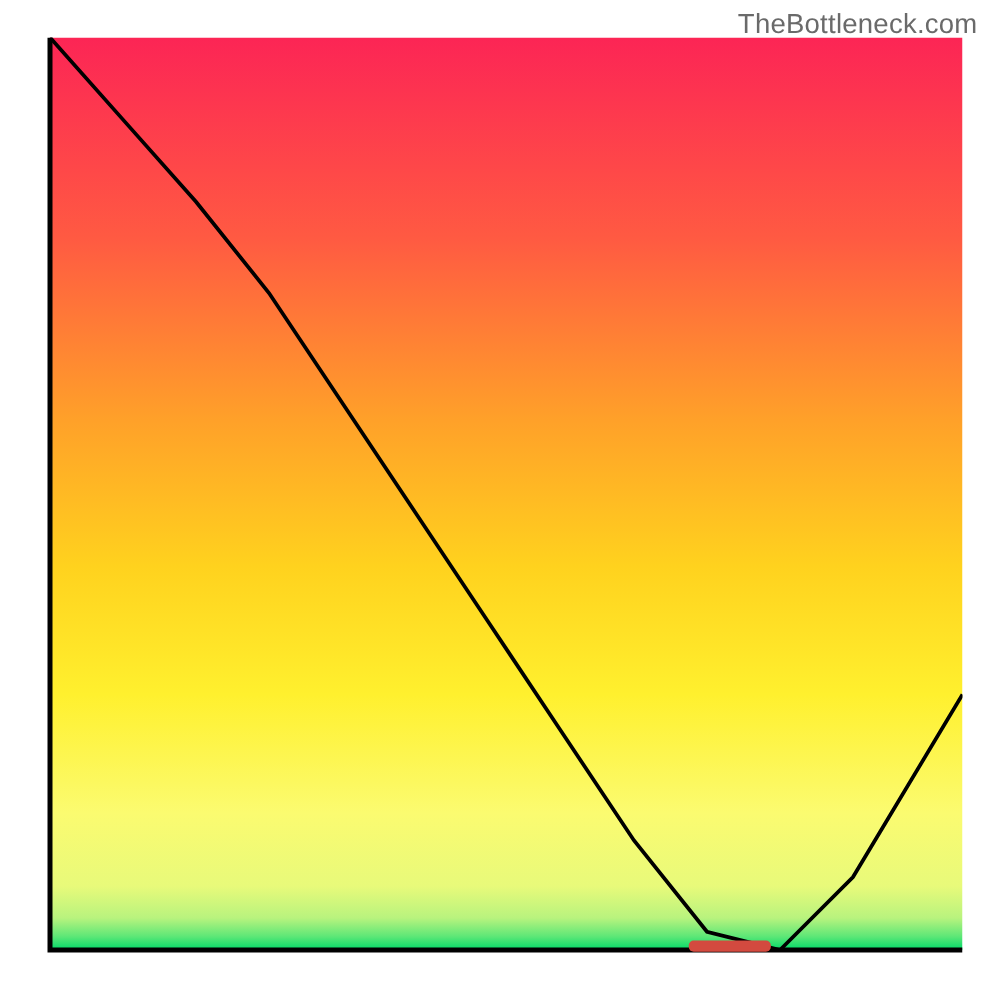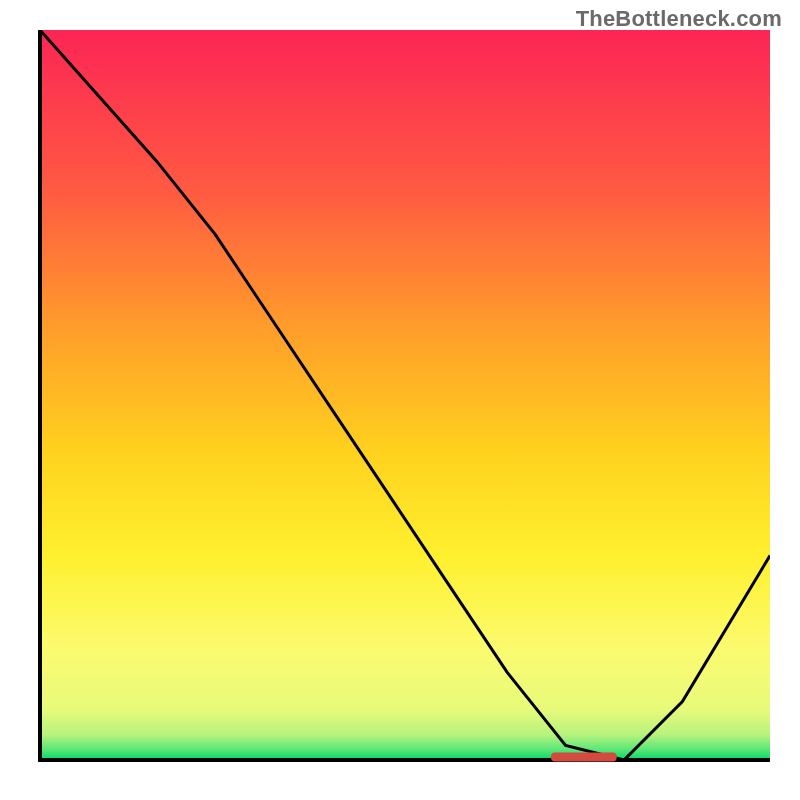--- a/index.html
+++ b/index.html
@@ -9,21 +9,21 @@
     background: #ffffff;
     font-family: Arial, sans-serif;
     position: relative;
   }
   .watermark {
     position: absolute;
     top: 6px;
     right: 18px;
     font-size: 22px;
     color: #6a6a6a;
-    font-weight: 700;
+    font-weight: 400;
     letter-spacing: 0.2px;
   }
   .chart-area {
     position: absolute;
     top: 30px;
     left: 30px;
     width: 740px;
     height: 740px;
   }
   .axis-line {

